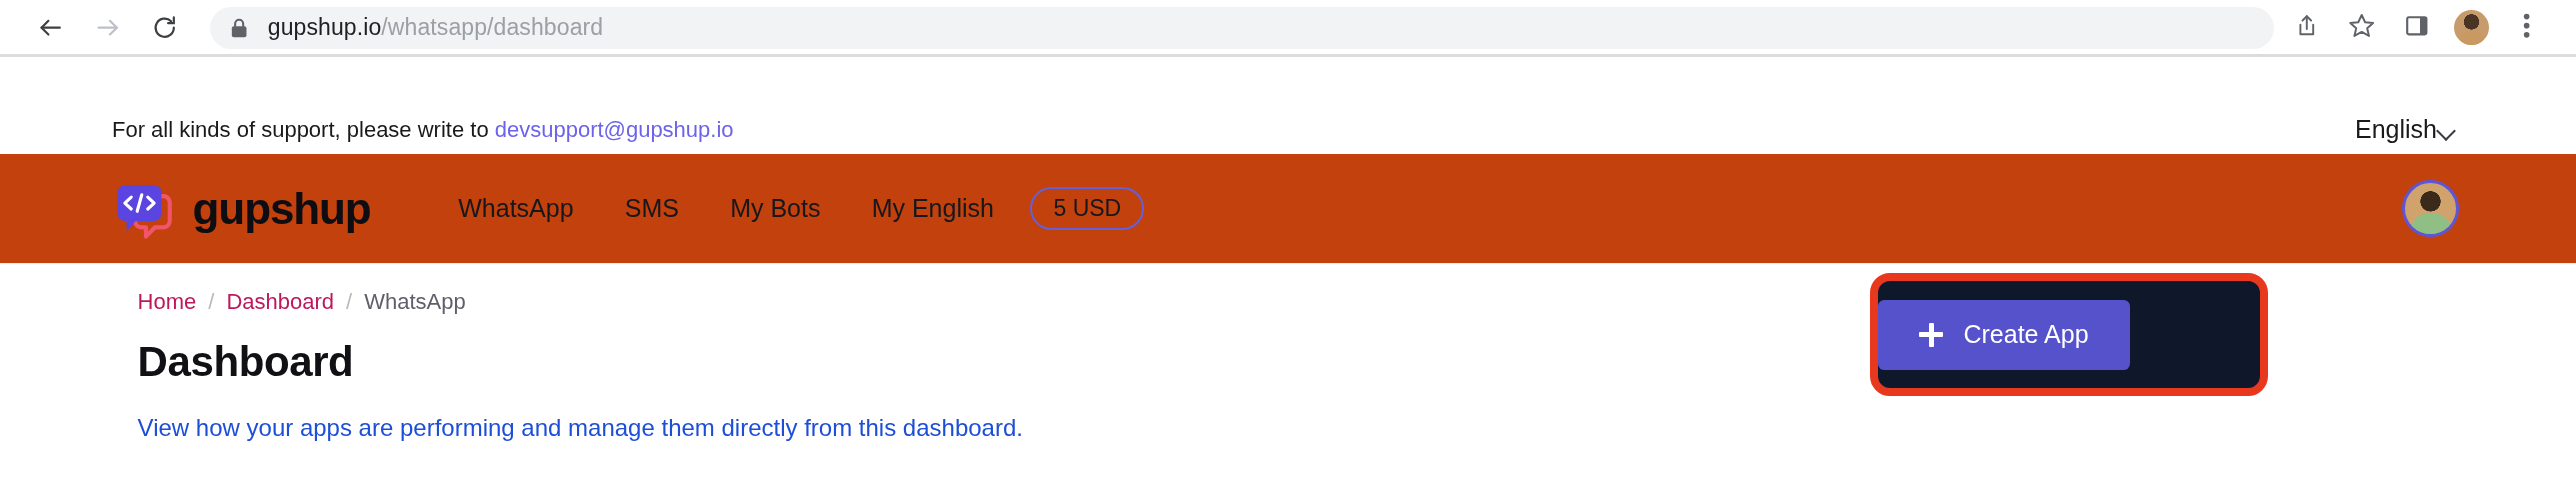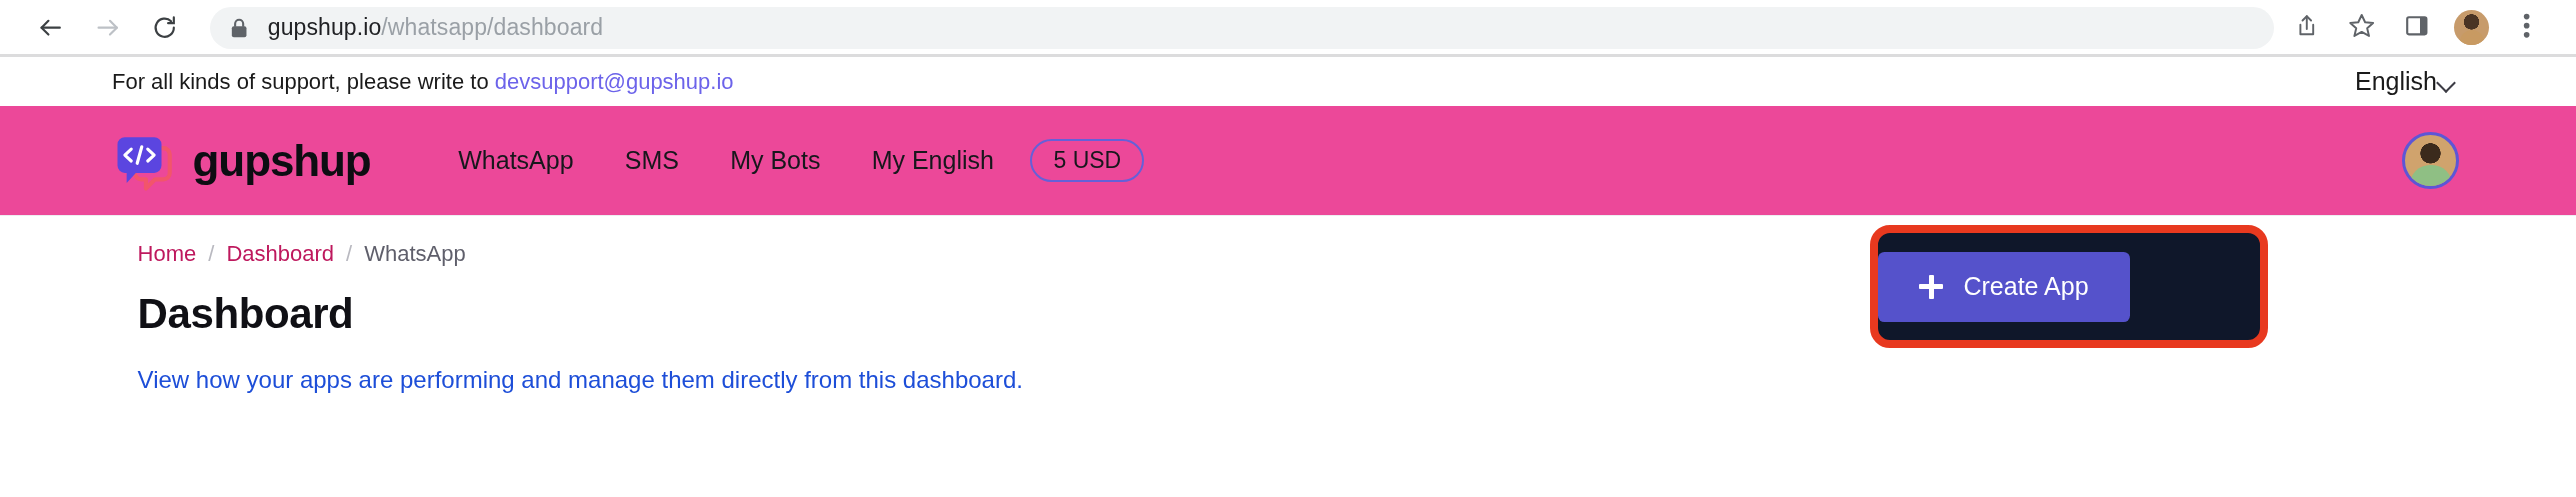--- a/index.html
+++ b/index.html
@@ -102,20 +102,21 @@
     background: #ffffff;
   }
 
   
   .support-bar {
     height: 49px;
     display: flex;
     align-items: center;
     padding: 0 119px 0 112px;
     justify-content: space-between;
+    margin-top: 48px;
   }
   .support-text {
     font-size: 22px;
     color: #1a1a1a;
   }
   .support-text a {
     color: #6c63ea;
     text-decoration: none;
   }
   .lang-select {
@@ -137,21 +138,21 @@
     transform: rotate(45deg);
   }
 
   
   .site-header {
     height: 110px;
     display: flex;
     align-items: center;
     padding: 0 117px 0 112px;
     border-bottom: 1.8px solid #ededf0;
-    background: #ec4899;
+    background: #c2410c;
   }
 
   .logo-wrap {
     display: flex;
     align-items: center;
     gap: 14.6px;
     flex: none;
   }
   .logo-mark {
     width: 66px; height: 66px;

